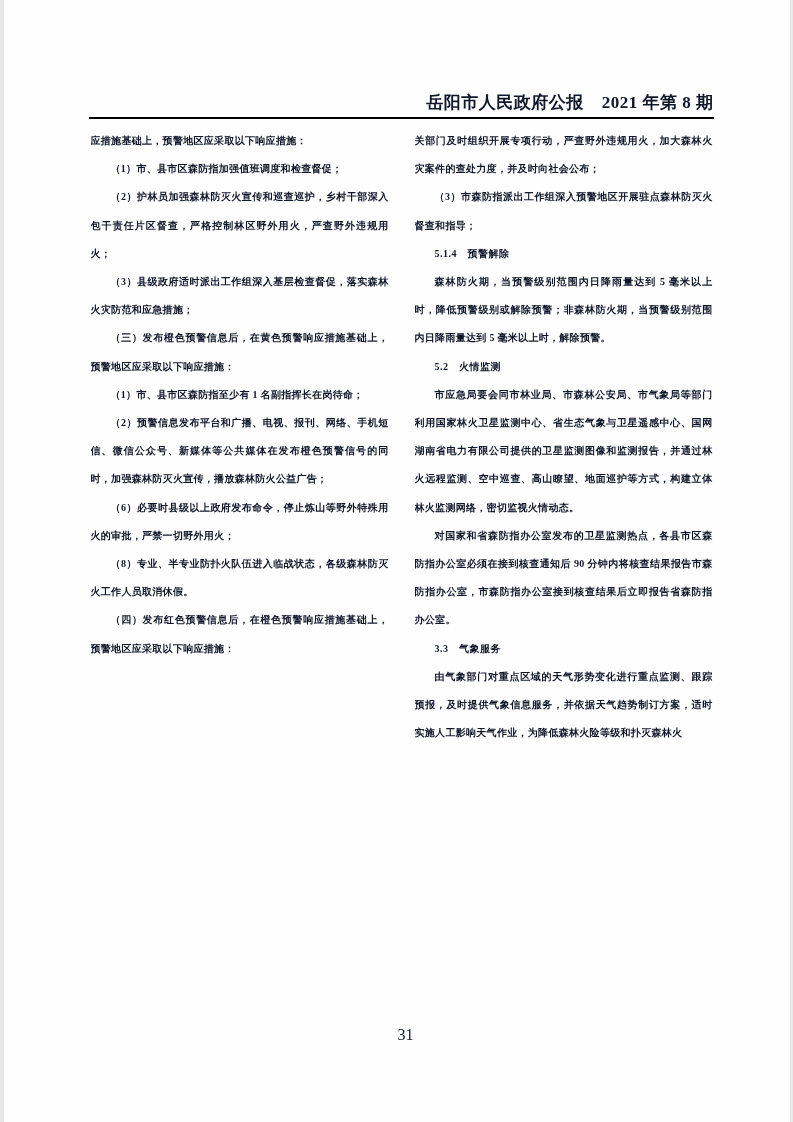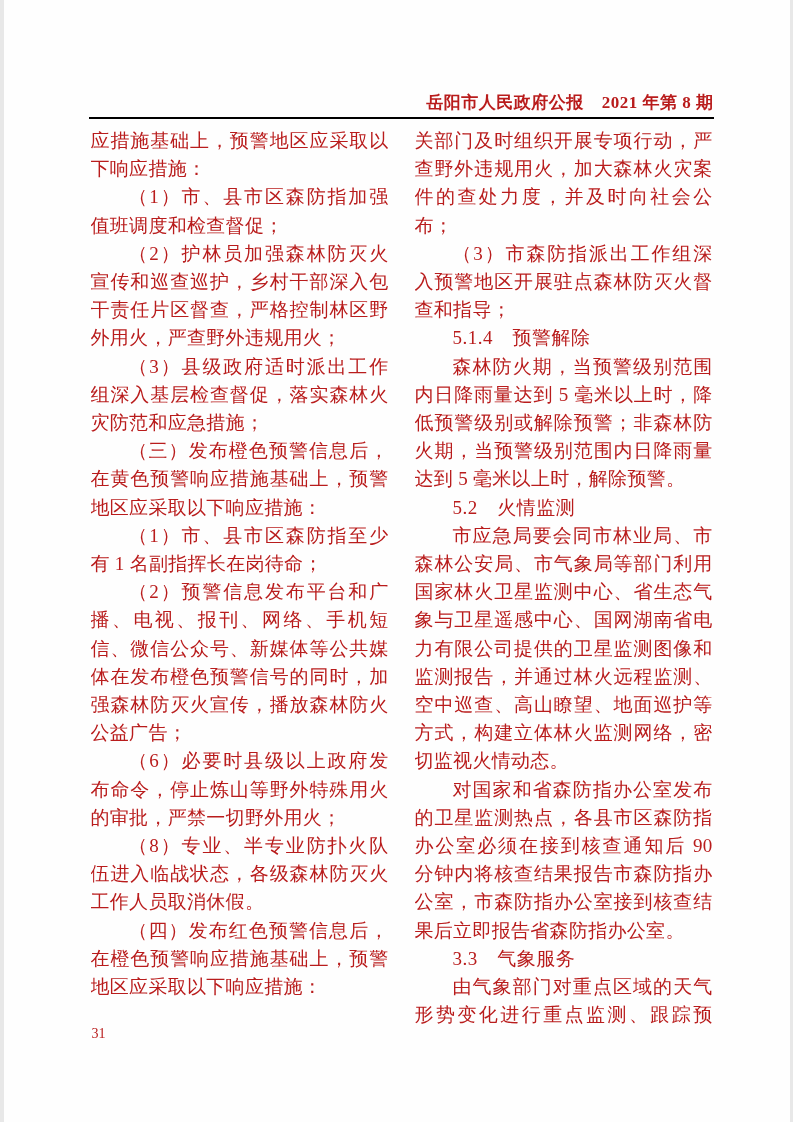--- a/index.html
+++ b/index.html
@@ -8,21 +8,21 @@
     background: #e8e8e8;
   }
   .page {
     position: relative;
     width: 786px;
     height: 1122px;
     margin: 0 auto;
     background: #fefefe;
     overflow: hidden;
     font-family: "Liberation Serif", "DejaVu Serif", serif;
-    color: #b91c1c;
+    color: #0f172a;
   }
   .page-header {
     position: absolute;
     top: 91px;
     left: 85px;
     width: 625px;
     text-align: right;
     font-size: 17px;
     font-weight: bold;
     letter-spacing: 0.5px;
@@ -50,38 +50,39 @@
     overflow: hidden;
   }
   .col {
     width: 298px;
     height: 100%;
     overflow: hidden;
     text-align: justify;
   }
   .para {
     margin: 0;
-    font-size: 19px;
+    font-size: 10px;
     line-height: 28.2px;
     text-indent: 2em;
     letter-spacing: 0.3px;
+    font-weight: bold;
   }
   .para.no-indent {
     text-indent: 0;
   }
   .para.heading {
     letter-spacing: 0.5px;
   }
   .page-number {
     position: absolute;
     top: 1026px;
-    left: 88px;
+    left: 97px;
     width: 610px;
-    text-align: left;
-    font-size: 14px;
+    text-align: center;
+    font-size: 16px;
   }
 </style>
 </head>
 <body>
 
 <div class="page">
 
   <div class="page-header">
     <span class="publication">岳阳市人民政府公报</span><span class="issue">2021 年第 8 期</span>
   </div>

